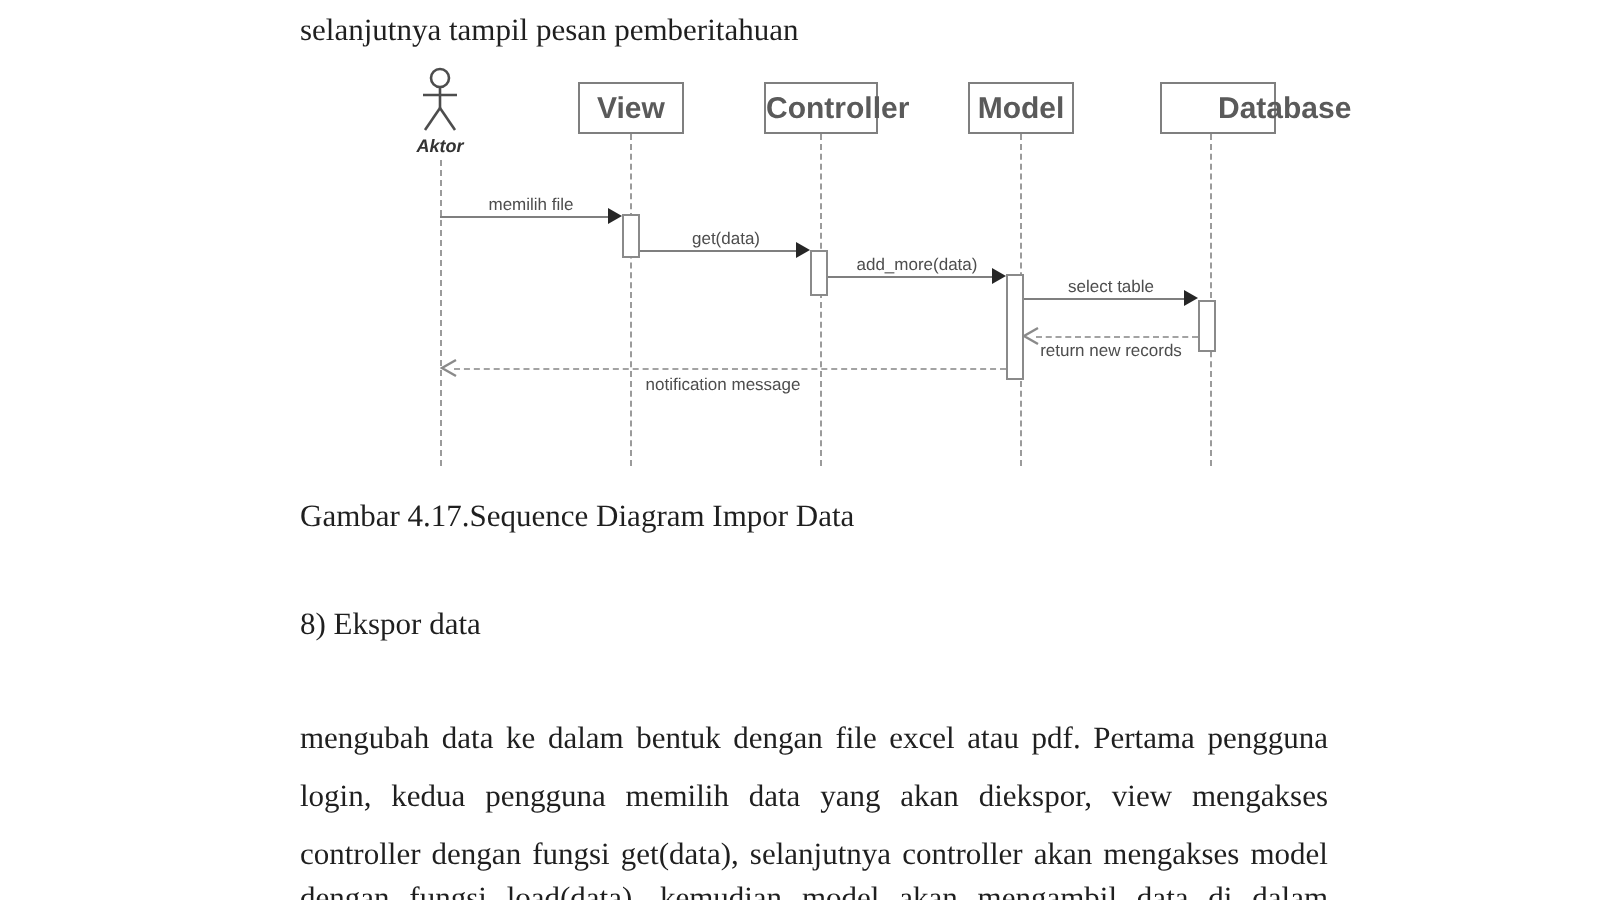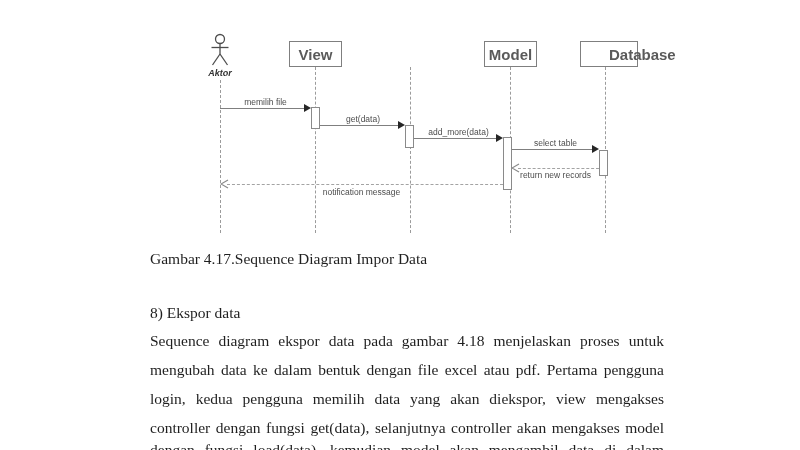--- a/index.html
+++ b/index.html
@@ -24,33 +24,35 @@
             color:#4d4d4d;text-align:center;line-height:9px;z-index:5;white-space:nowrap;}
   .actorlabel{position:absolute;font-family:"Liberation Sans", sans-serif;font-size:9px;
               font-weight:bold;color:#333;text-align:center;}
   .openhead{position:absolute;z-index:4;}
 </style>
 </head>
 <body>
 
 <div class="page">
 
+  <div class="abs serif" style="left:150px;top:5px;line-height:22px;">selanjutnya tampil pesan pemberitahuan</div>
 
   <div class="abs" style="left:0;top:0;width:800px;height:240px;">
 
     <svg class="abs" style="left:209px;top:33px;" width="22" height="34" viewBox="0 0 22 34">
       <circle cx="11" cy="6" r="4.5" fill="none" stroke="#4d4d4d" stroke-width="1.3"></circle>
       <line x1="11" y1="10.5" x2="11" y2="21" stroke="#4d4d4d" stroke-width="1.3"></line>
       <line x1="2.5" y1="14.5" x2="19.5" y2="14.5" stroke="#4d4d4d" stroke-width="1.3"></line>
       <line x1="11" y1="21" x2="3.5" y2="32" stroke="#4d4d4d" stroke-width="1.3"></line>
       <line x1="11" y1="21" x2="18.5" y2="32" stroke="#4d4d4d" stroke-width="1.3"></line>
     </svg>
     <div class="actorlabel" style="left:200px;top:68px;width:40px;font-style:italic;">Aktor</div>
 
     <div class="dg-box" style="left:289px;top:41px;width:53px;">View</div>
+    <div class="dg-box" style="left:382px;top:41px;width:57px;">Controller</div>
     <div class="dg-box" style="left:484px;top:41px;width:53px;">Model</div>
     <div class="dg-box" style="left:580px;top:41px;width:58px;padding-left:28px;">Database</div>
 
     <div class="lifeline" style="left:220px;top:80px;height:153px;"></div>
     <div class="lifeline" style="left:315px;top:67px;height:166px;"></div>
     <div class="lifeline" style="left:410px;top:67px;height:166px;"></div>
     <div class="lifeline" style="left:510px;top:67px;height:166px;"></div>
     <div class="lifeline" style="left:605px;top:67px;height:166px;"></div>
 
     <div class="actbar" style="left:311px;top:107px;height:22px;"></div>
@@ -84,19 +86,18 @@
     <svg class="openhead" style="left:220px;top:179px;" width="9" height="10" viewBox="0 0 9 10">
       <polyline points="8,1 1,5 8,9" fill="none" stroke="#8a8a8a" stroke-width="1.2"></polyline>
     </svg>
     <div class="msglabel" style="left:220px;top:188px;width:283px;">notification message</div>
   </div>
 
   <div class="abs serif caption" style="top:249px;">Gambar 4.17.Sequence Diagram Impor Data</div>
 
   <div class="abs serif" style="left:150px;top:303px;line-height:20px;">8) Ekspor data</div>
 
-  <div class="abs serif just pline" style="top:326px;">Sequence diagram ekspor data pada gambar 4.18 menjelaskan proses untuk</div>
   <div class="abs serif just pline" style="top:384px;">login, kedua pengguna memilih data yang akan diekspor, view mengakses</div>
   <div class="abs serif just pline" style="top:355px;">mengubah data ke dalam bentuk dengan file excel atau pdf. Pertama pengguna</div>
   <div class="abs serif just pline" style="top:413px;">controller dengan fungsi get(data), selanjutnya controller akan mengakses model</div>
   <div class="abs serif just pline" style="top:435px;">dengan fungsi load(data), kemudian model akan mengambil data di dalam</div>
 
 </div>
 
 </body></html>

